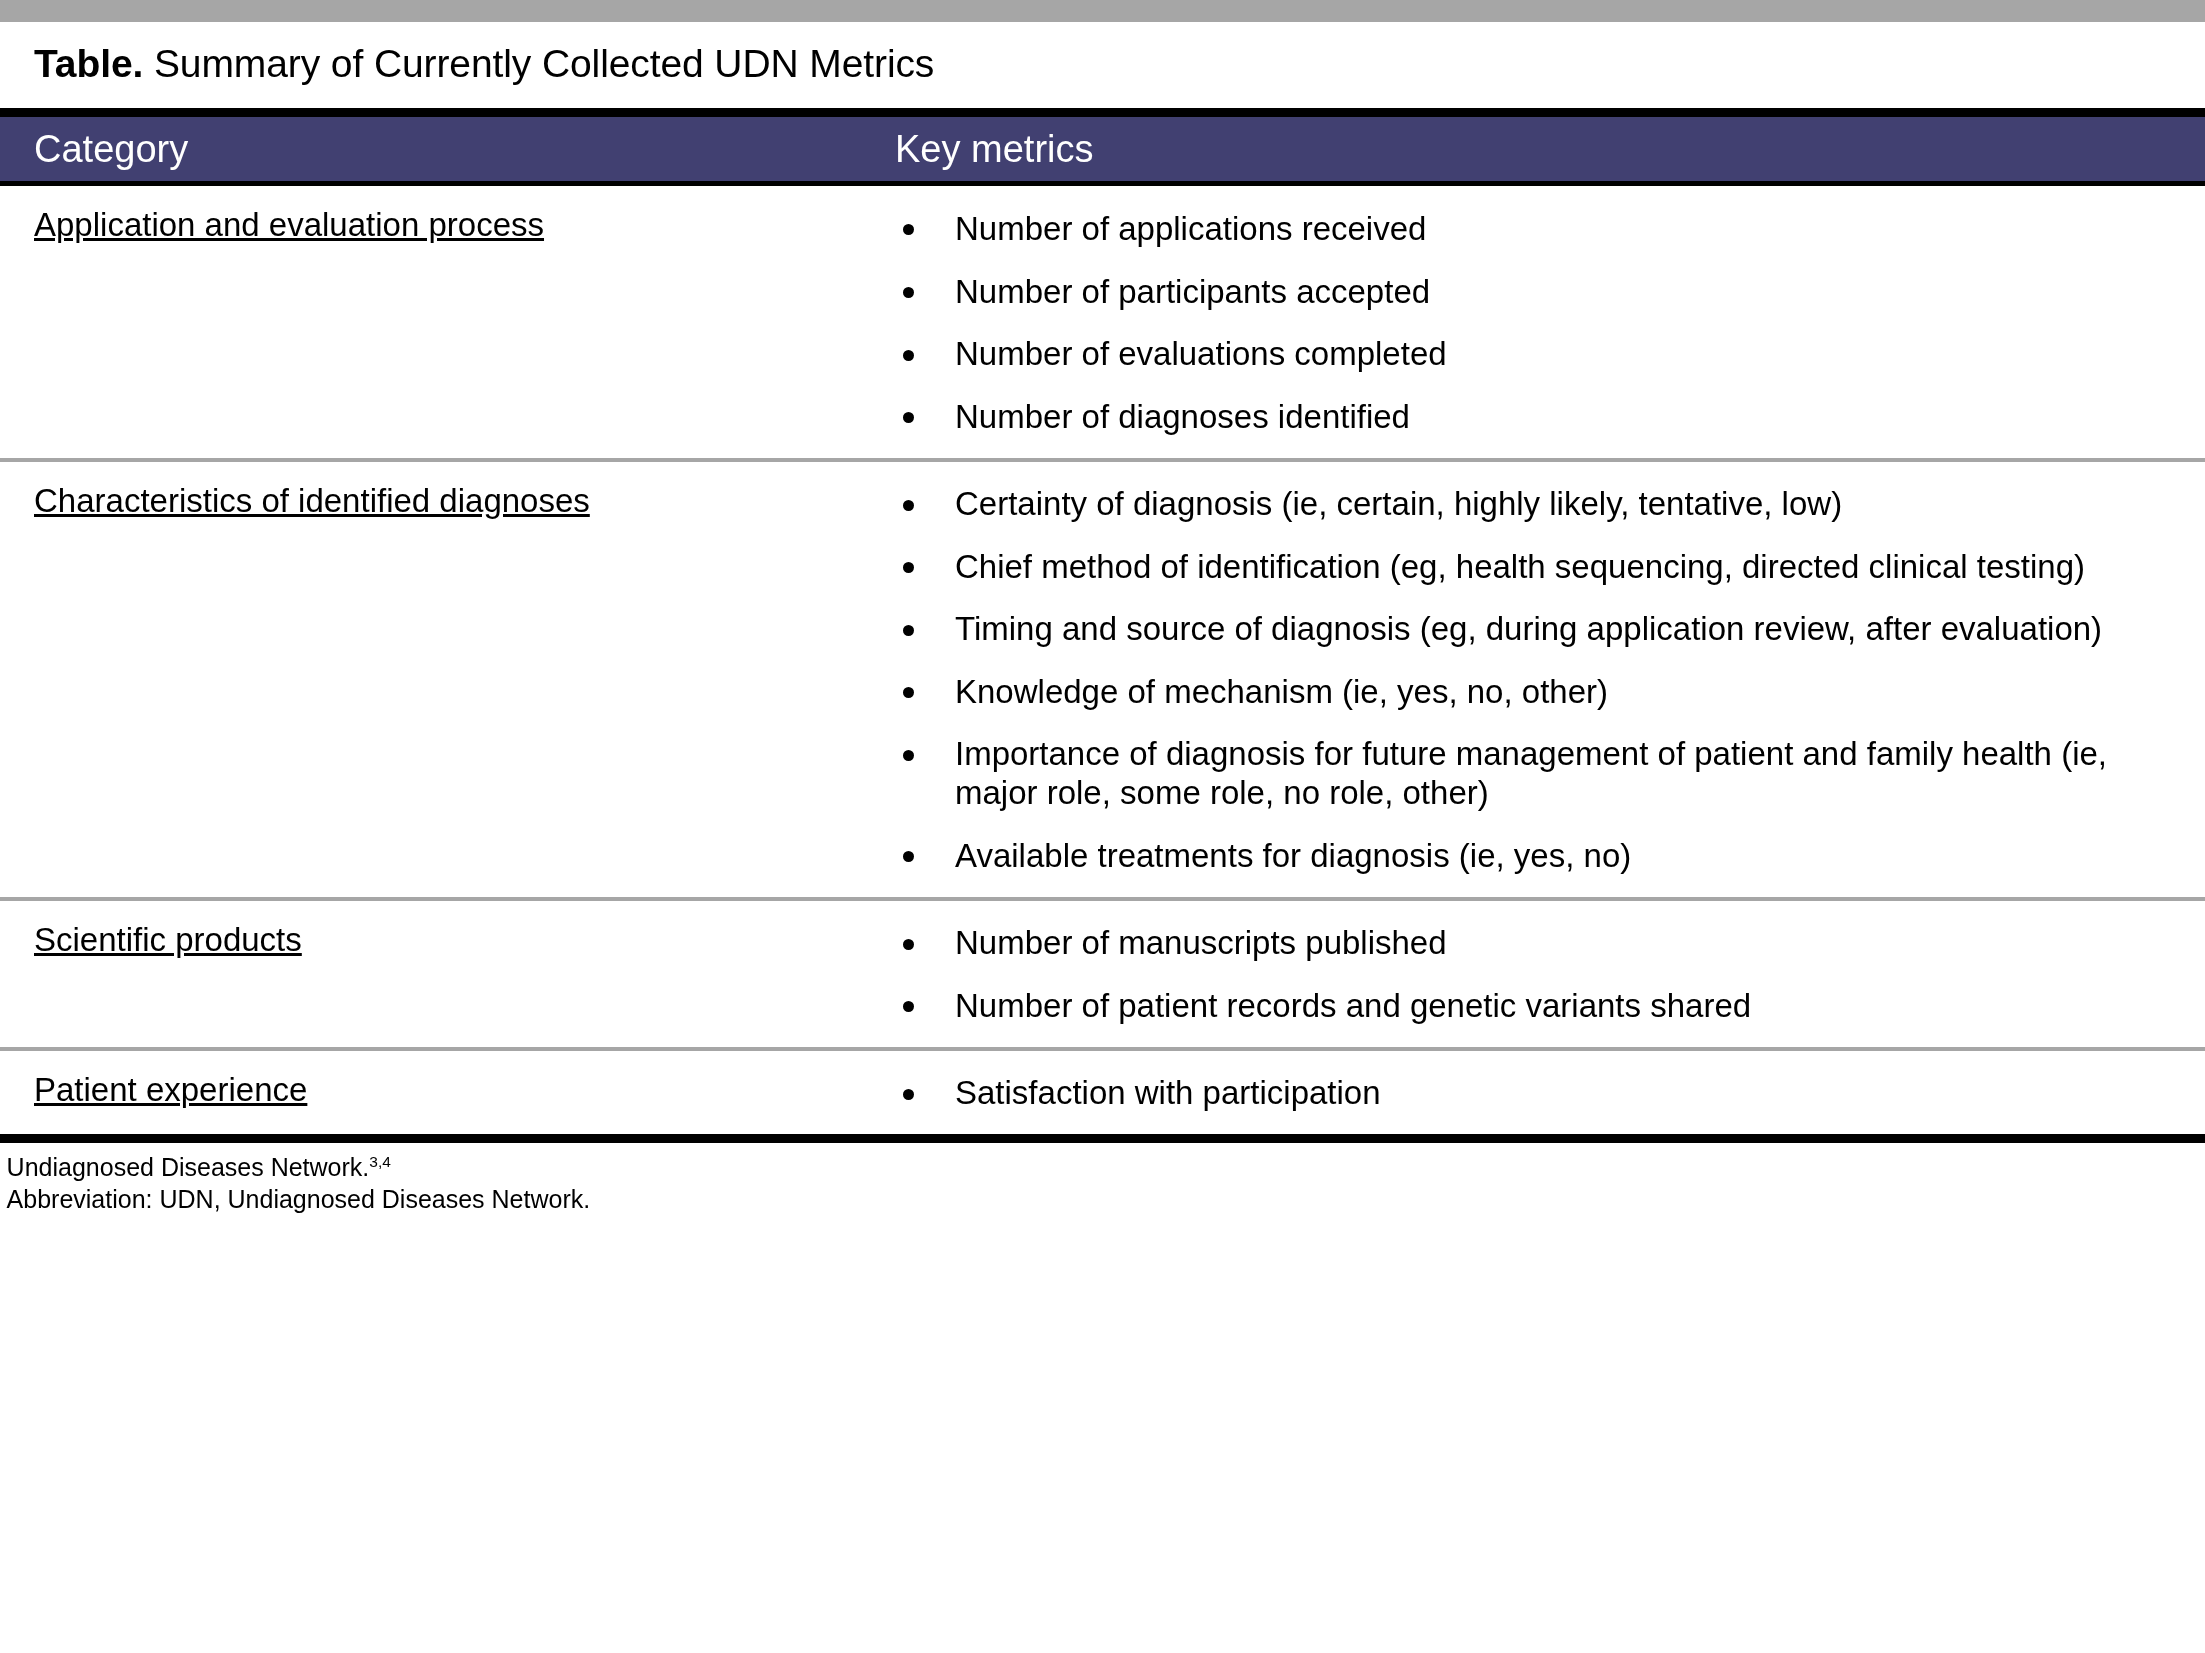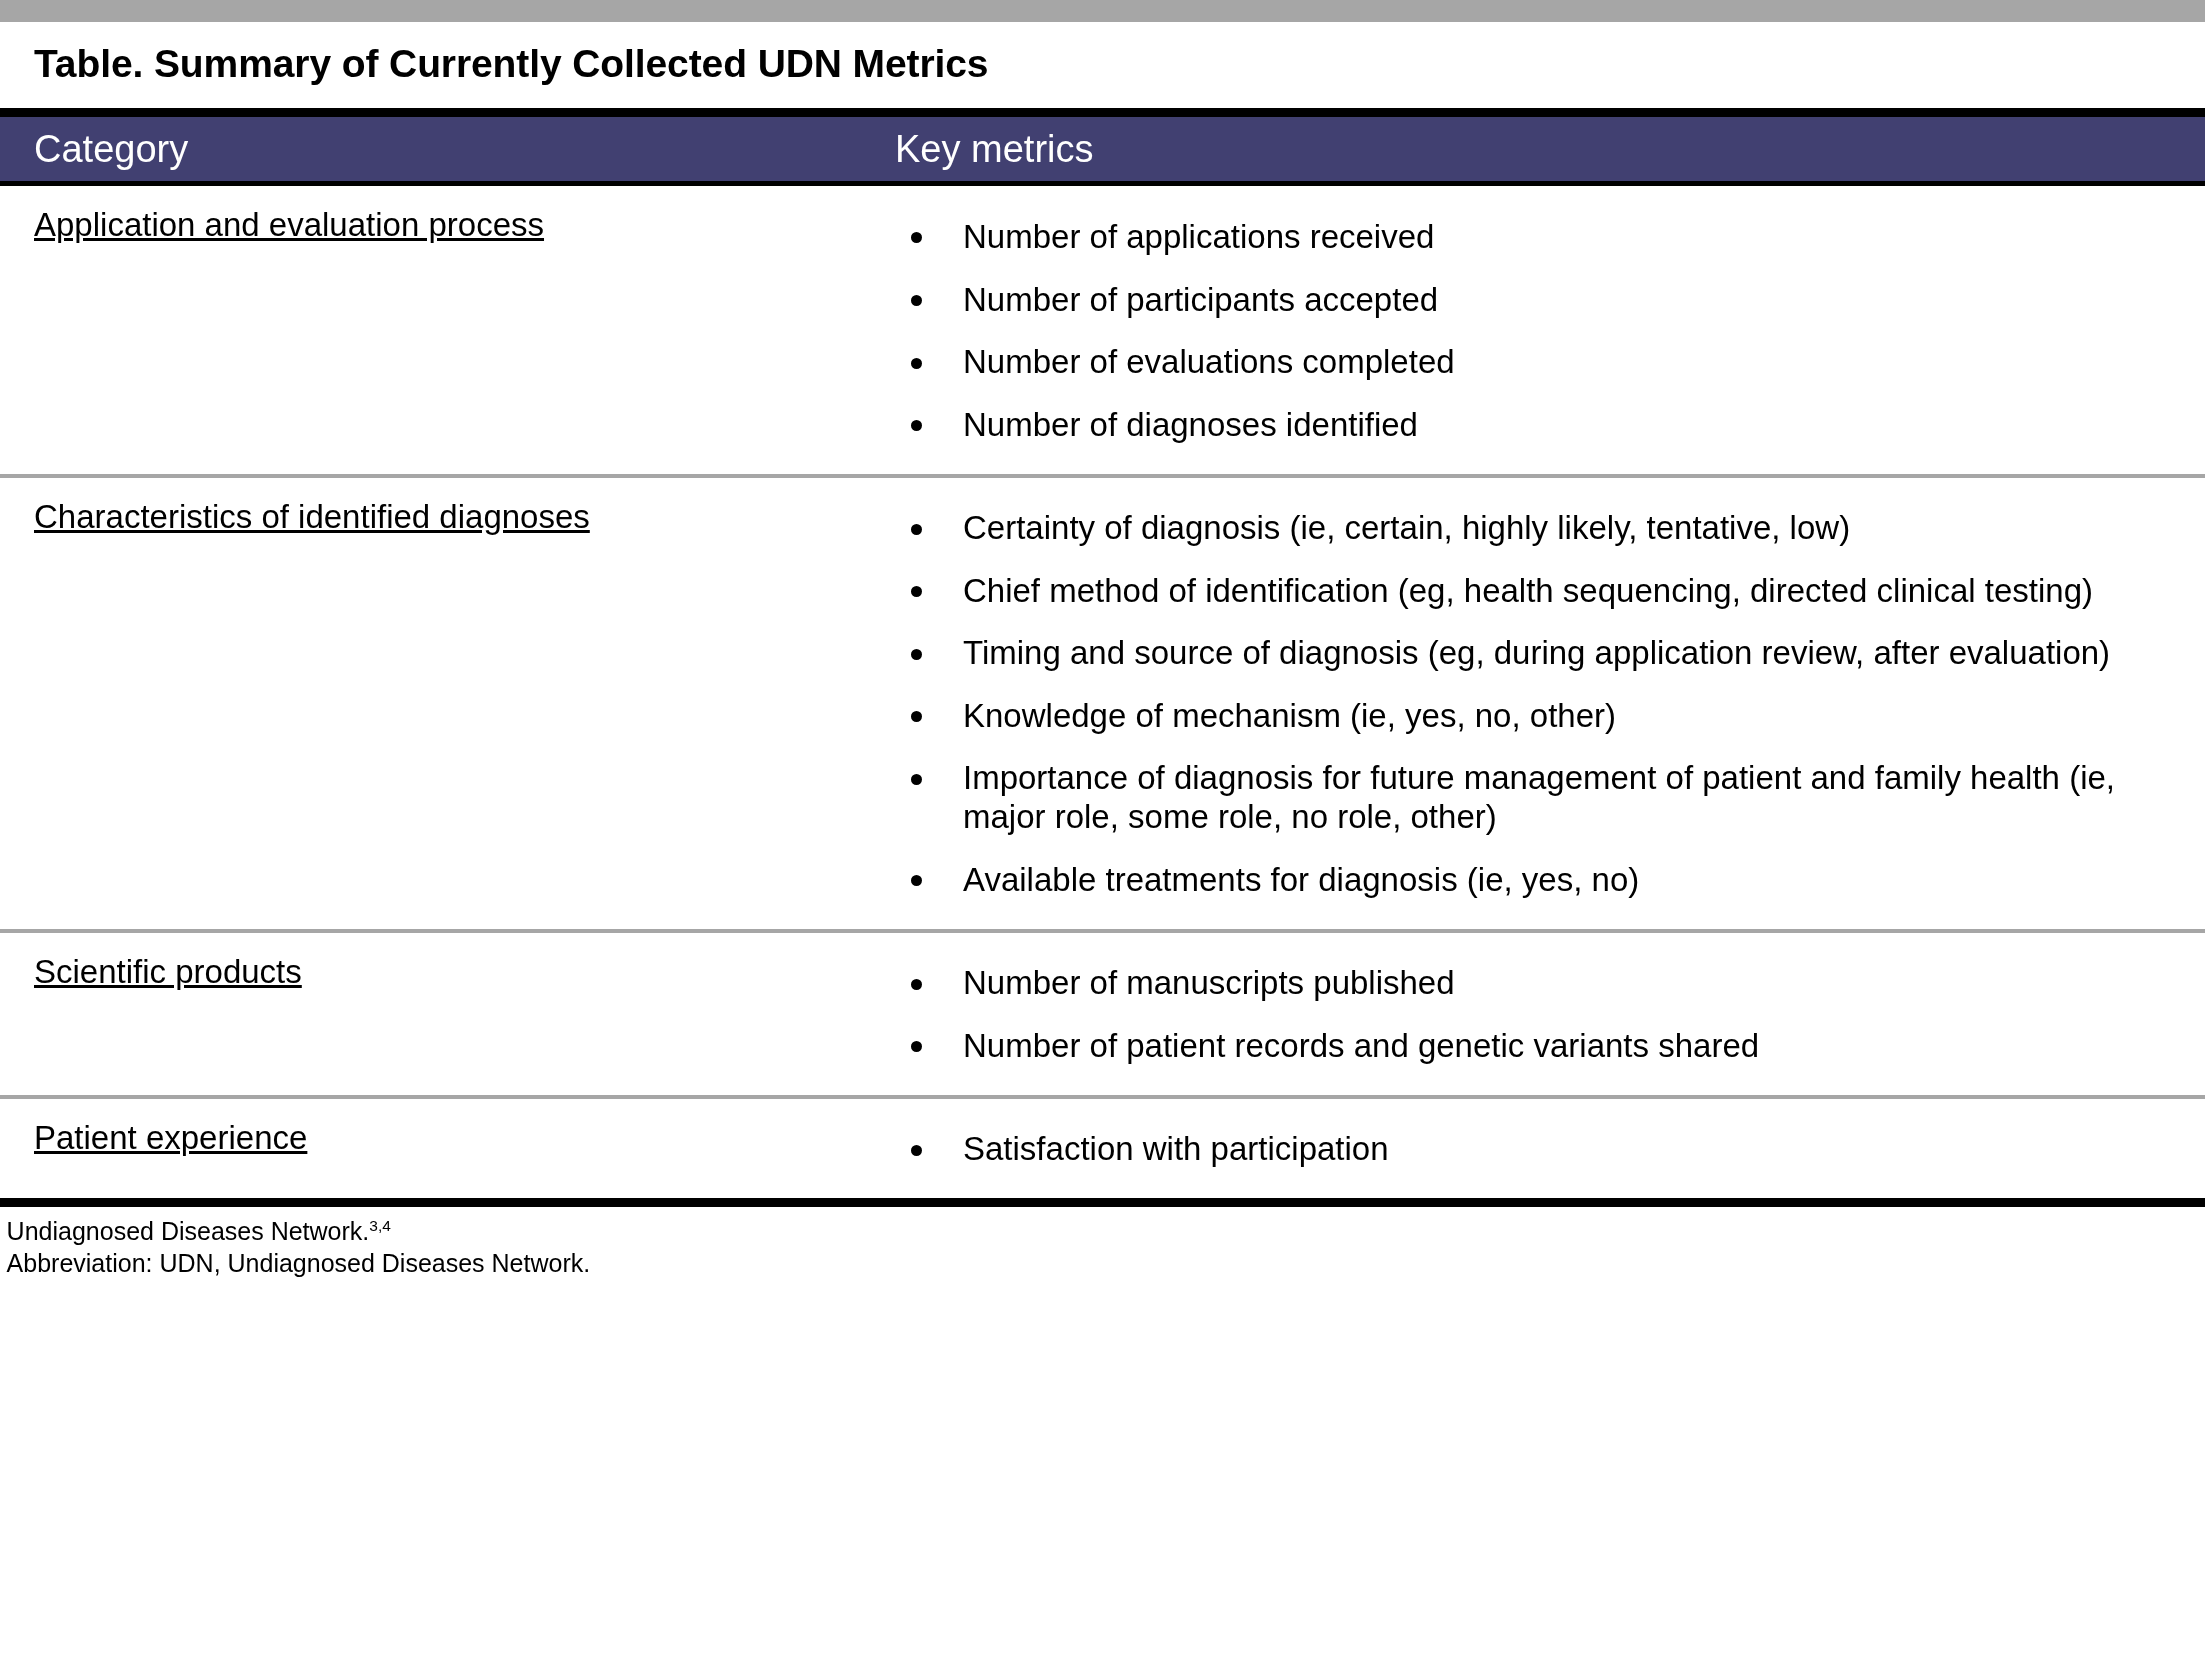--- a/index.html
+++ b/index.html
@@ -39,21 +39,21 @@
   .title-text {
     font-size: 39px;
     line-height: 1;
     letter-spacing: -0.1px;
     white-space: nowrap;
   }
   .title-text .label {
     font-weight: bold;
   }
   .title-text .rest {
-    font-weight: bold;
+    font-weight: normal;
   }
 
   
   .rule-black-thick {
     height: 8.5px;
     background: #000000;
     width: 100%;
   }
   .rule-black-thin {
     height: 5.9px;
@@ -102,21 +102,21 @@
     text-decoration: underline;
   }
   .metrics-cell {
     flex: 1 1 auto;
     box-sizing: border-box;
     padding: 19.7px 41px 17px 0;
   }
 
   ul.metrics {
     list-style: none;
-    margin: 12px;
+    margin: 4px;
     padding: 0;
   }
   ul.metrics li {
     position: relative;
     padding-left: 72px;
     font-size: 33px;
     line-height: 1.18;
     margin-bottom: 23.6px;
   }
   ul.metrics li:last-child {

